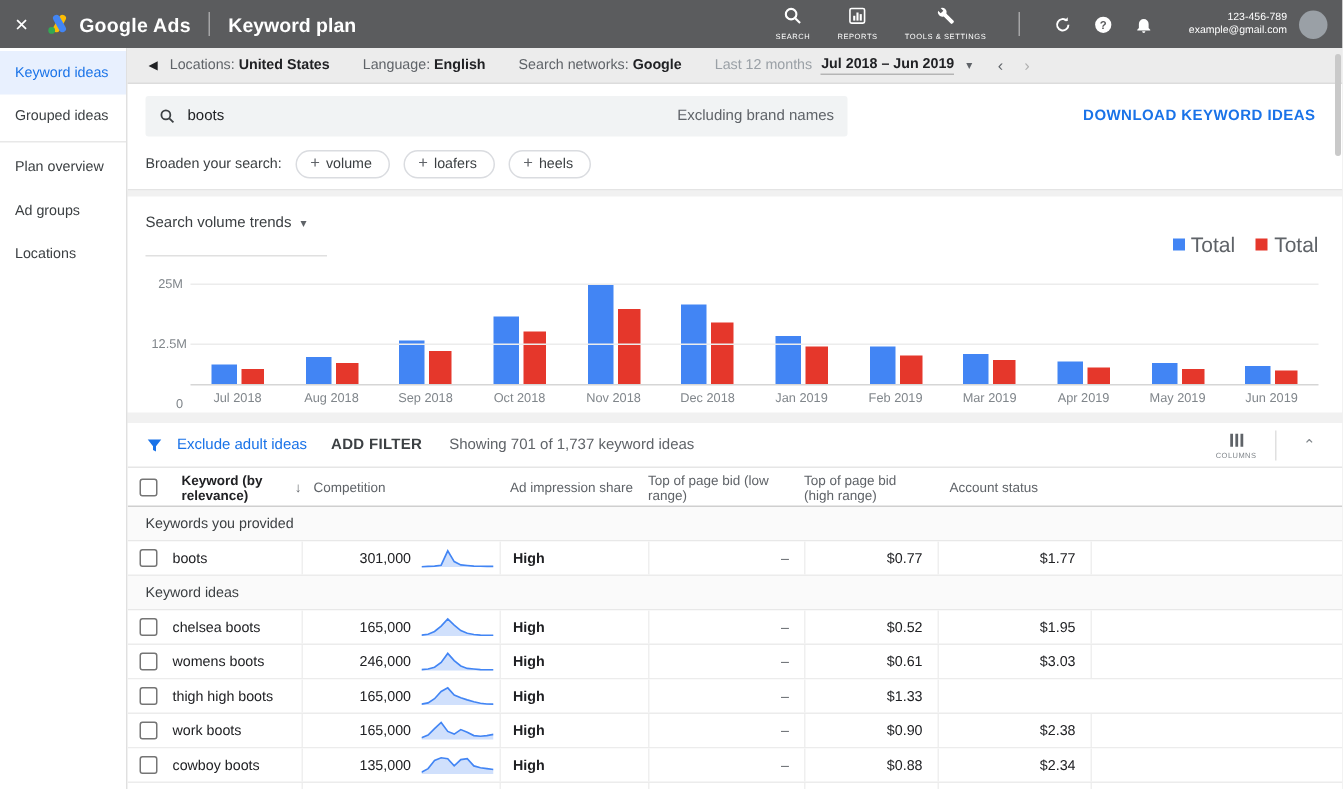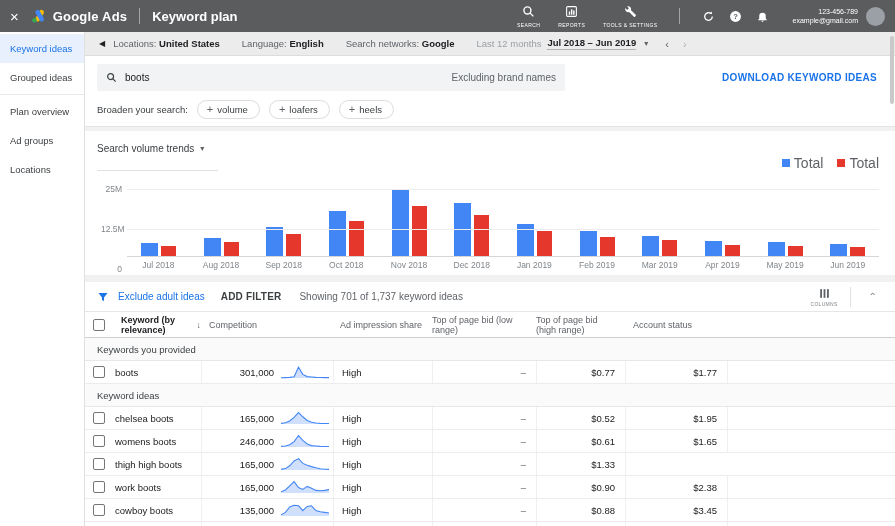--- a/index.html
+++ b/index.html
@@ -91,21 +91,21 @@
   .hc.l { padding-left:8px; }
   .sort { color:#5f6368; font-weight:normal; margin-left:4px; font-size:9px;}
   .cbcell { display:flex; align-items:center; justify-content:center; }
   .checkbox { width:12px; height:12px; border:1.5px solid #757575; border-radius:2px; background:#fff; cursor:pointer; }
   .tbody { overflow:hidden; }
   .section-row { height:23px; display:flex; align-items:center; padding-left:12px; font-size:9.5px; color:#3c4043; background:#fafafa; border-bottom:1px solid #e8e8e8;}
   .trow { height:23px; font-size:9.5px; color:#202124; border-bottom:1px solid #ececec; background:#fff;}
   .tc { display:flex; align-items:center; }
   .tc.bl { border-left:1px solid #efefef; }
   .tc.r { justify-content:flex-end; padding-right:10px; }
-  .tc.l { padding-left:8px; }
+  .tc.l { padding-left:8px;font-weight:bold; }
   .kw { padding-left:2px; }
   .searches-cell { justify-content:flex-end; gap:7px; padding-right:4px;}
   .dash { color:#5f6368; }
   .scrollbar { position:absolute; right:1px; top:4px; width:4px; height:68px; border-radius:2px; background:#c9c9c9; }
 </style>
 </head>
 <body>
 
 <div class="appbar">
   <span class="close">×</span>
@@ -413,21 +413,21 @@
               <svg width="48" height="16" viewBox="0 0 48 16">
                 <path d="M0.0,13.4 L4.4,13.0 L8.7,11.8 L13.1,8.6 L17.5,2.6 L21.8,7.4 L26.2,11.0 L30.5,12.6 L34.9,13.0 L39.3,13.4 L43.6,13.5 L48.0,13.5 L48,14 L0,14 Z" fill="#4285f440" stroke="none"></path>
                 <path d="M0.0,13.4 L4.4,13.0 L8.7,11.8 L13.1,8.6 L17.5,2.6 L21.8,7.4 L26.2,11.0 L30.5,12.6 L34.9,13.0 L39.3,13.4 L43.6,13.5 L48.0,13.5 " fill="none" stroke="#4285f4" stroke-width="1.1"></path>
               </svg>
             </div>
             <div class="tc bl l">High</div>
             <div class="tc bl r">
               <span class="dash">–</span>
             </div>
             <div class="tc bl r">$0.61</div>
-            <div class="tc bl r">$1.65</div>
+            <div class="tc bl r">$3.03</div>
             <div class="tc bl l"></div>
           </div>
           <div class="grid trow">
             <div class="tc cbcell">
               <div class="checkbox"></div>
             </div>
             <div class="tc kw">thigh high boots</div>
             <div class="tc bl searches-cell">
               <span>165,000</span>
               <svg width="48" height="16" viewBox="0 0 48 16">
@@ -472,21 +472,21 @@
               <svg width="48" height="16" viewBox="0 0 48 16">
                 <path d="M0.0,12.8 L4.4,10.4 L8.7,5.0 L13.1,3.2 L17.5,3.8 L21.8,8.6 L26.2,4.4 L30.5,3.8 L34.9,8.6 L39.3,9.8 L43.6,10.4 L48.0,11.0 L48,14 L0,14 Z" fill="#4285f440" stroke="none"></path>
                 <path d="M0.0,12.8 L4.4,10.4 L8.7,5.0 L13.1,3.2 L17.5,3.8 L21.8,8.6 L26.2,4.4 L30.5,3.8 L34.9,8.6 L39.3,9.8 L43.6,10.4 L48.0,11.0 " fill="none" stroke="#4285f4" stroke-width="1.1"></path>
               </svg>
             </div>
             <div class="tc bl l">High</div>
             <div class="tc bl r">
               <span class="dash">–</span>
             </div>
             <div class="tc bl r">$0.88</div>
-            <div class="tc bl r">$3.45</div>
+            <div class="tc bl r">$2.34</div>
             <div class="tc bl l"></div>
           </div>
           <div class="grid trow">
             <div class="tc cbcell"></div>
             <div class="tc kw">mens boots</div>
             <div class="tc bl searches-cell"></div>
             <div class="tc bl l">High</div>
             <div class="tc bl r"></div>
             <div class="tc bl r">$0.59</div>
             <div class="tc bl r">$2.00</div>

